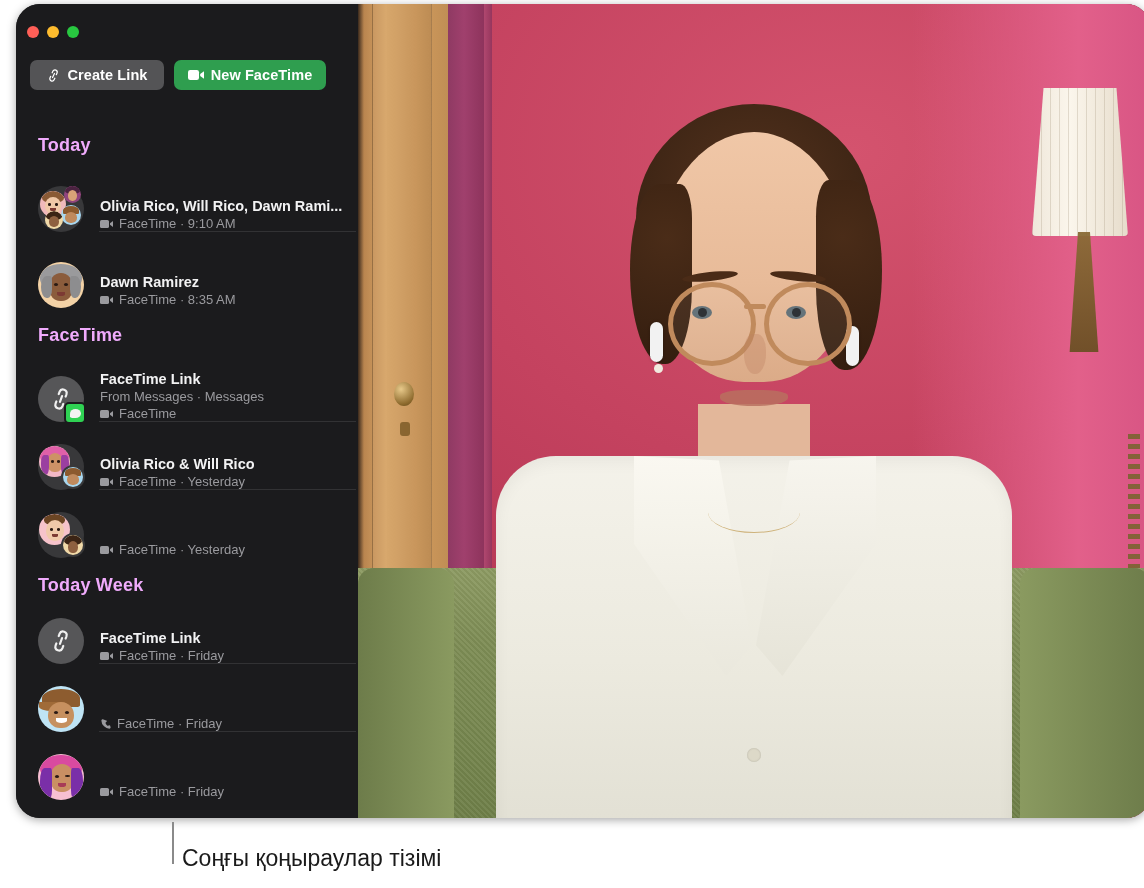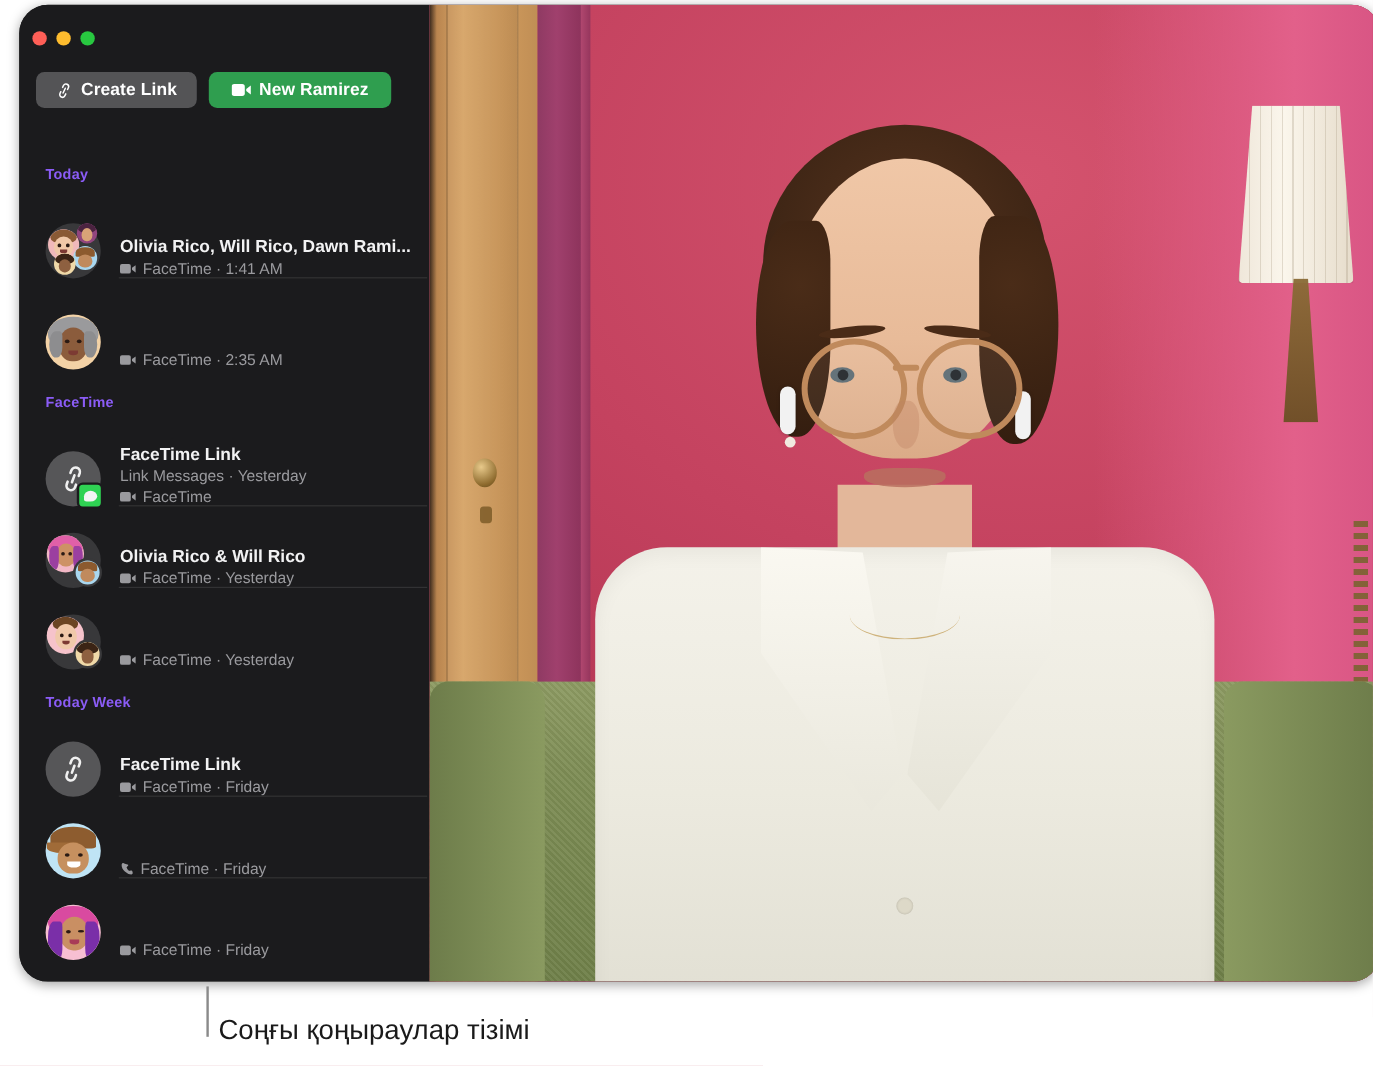--- a/index.html
+++ b/index.html
@@ -89,22 +89,22 @@
   .list {
     position: absolute;
     left: 0;
     top: 100px;
     right: 0;
     bottom: 0;
     overflow: hidden;
   }
 
   .group-header {
-    color: #8b5cf6;
-    font-size: 12px;
+    color: #f0abfc;
+    font-size: 18px;
     font-weight: 600;
     letter-spacing: 0.2px;
     padding: 0 0 0 22px;
     height: 22px;
     line-height: 22px;
   }
   .group-spacer-top { height: 30px; }
   .group-spacer-small { height: 16px; }
 
   .row {
@@ -465,21 +465,21 @@
           </span>
           <span>Create Link</span>
         </div>
         <div class="btn btn-new">
           <span>
             <svg width="17" height="12" viewBox="0 0 17 12">
               <rect x="0" y="1" width="11" height="10" rx="2.2" fill="#ffffff"></rect>
               <path d="M12.2 5.1 L16 2.2 V 9.8 L12.2 6.9 Z" fill="#ffffff"></path>
             </svg>
           </span>
-          <span>New Ramirez</span>
+          <span>New FaceTime</span>
         </div>
       </div>
 
       <div class="list">
 
         <div class="group-spacer-top"></div>
         <div class="group-header">Today</div>
 
         <div class="row tall">
           <div class="avatar-wrap">
@@ -514,49 +514,50 @@
           </div>
           <div class="row-text">
             <div class="row-title">Olivia Rico, Will Rico, Dawn Rami...</div>
             <div class="row-sub">
               <span>
                 <svg width="14" height="10" viewBox="0 0 14 10">
                   <rect x="0" y="1" width="9" height="8" rx="1.6" fill="#9a9a9e"></rect>
                   <path d="M10 4.2 L13 2 V8 L10 5.8 Z" fill="#9a9a9e"></path>
                 </svg>
               </span>
-              <span>FaceTime · 1:41 AM</span>
+              <span>FaceTime · 9:10 AM</span>
             </div>
           </div>
           <div class="sep"></div>
         </div>
 
         <div class="row tall nosep">
           <div class="avatar-wrap">
             <div class="circ" style="inset:0;background:#f3d2a6">
               <div class="memoji">
                 <div class="m-hair" style="left:2px;top:2px;width:42px;height:26px;background:#9a9a9c"></div>
                 <div class="m-face" style="left:11px;top:11px;width:24px;height:28px;background:#8b5c3c"></div>
                 <div class="m-hair" style="left:3px;top:14px;width:11px;height:22px;background:#8d8d8f;border-radius:50% 20% 40% 50%"></div>
                 <div class="m-hair" style="left:32px;top:14px;width:11px;height:22px;background:#8d8d8f;border-radius:20% 50% 50% 40%"></div>
                 <div class="m-eye" style="left:16px;top:21px;width:4px;height:3px"></div>
                 <div class="m-eye" style="left:26px;top:21px;width:4px;height:3px"></div>
                 <div class="m-mouth" style="left:19px;top:30px;width:8px;height:4px"></div>
               </div>
             </div>
           </div>
           <div class="row-text">
+            <div class="row-title">Dawn Ramirez</div>
             <div class="row-sub">
               <span>
                 <svg width="14" height="10" viewBox="0 0 14 10">
                   <rect x="0" y="1" width="9" height="8" rx="1.6" fill="#9a9a9e"></rect>
                   <path d="M10 4.2 L13 2 V8 L10 5.8 Z" fill="#9a9a9e"></path>
                 </svg>
               </span>
-              <span>FaceTime · 2:35 AM</span>
+              <span>FaceTime · 8:35 AM</span>
             </div>
           </div>
 
         </div>
 
         <div class="group-spacer-small"></div>
         <div class="group-header">FaceTime</div>
 
         <div class="row tall">
           <div class="avatar-wrap">
@@ -566,21 +567,21 @@
                 <path d="M12 7 L13.6 5.4 a3.4 3.4 0 0 1 4.8 4.8 L16.8 11.8"></path>
                 <path d="M12 17 L10.4 18.6 a3.4 3.4 0 0 1 -4.8 -4.8 L7.2 12.2"></path>
               </svg>
             </div>
             <div class="badge-msg">
               <div class="badge-bubble"></div>
             </div>
           </div>
           <div class="row-text">
             <div class="row-title">FaceTime Link</div>
-            <div class="row-sub plain">Link Messages · Yesterday</div>
+            <div class="row-sub plain">From Messages · Messages</div>
             <div class="row-sub">
               <span>
                 <svg width="14" height="10" viewBox="0 0 14 10">
                   <rect x="0" y="1" width="9" height="8" rx="1.6" fill="#9a9a9e"></rect>
                   <path d="M10 4.2 L13 2 V8 L10 5.8 Z" fill="#9a9a9e"></path>
                 </svg>
               </span>
               <span>FaceTime</span>
             </div>
           </div>

